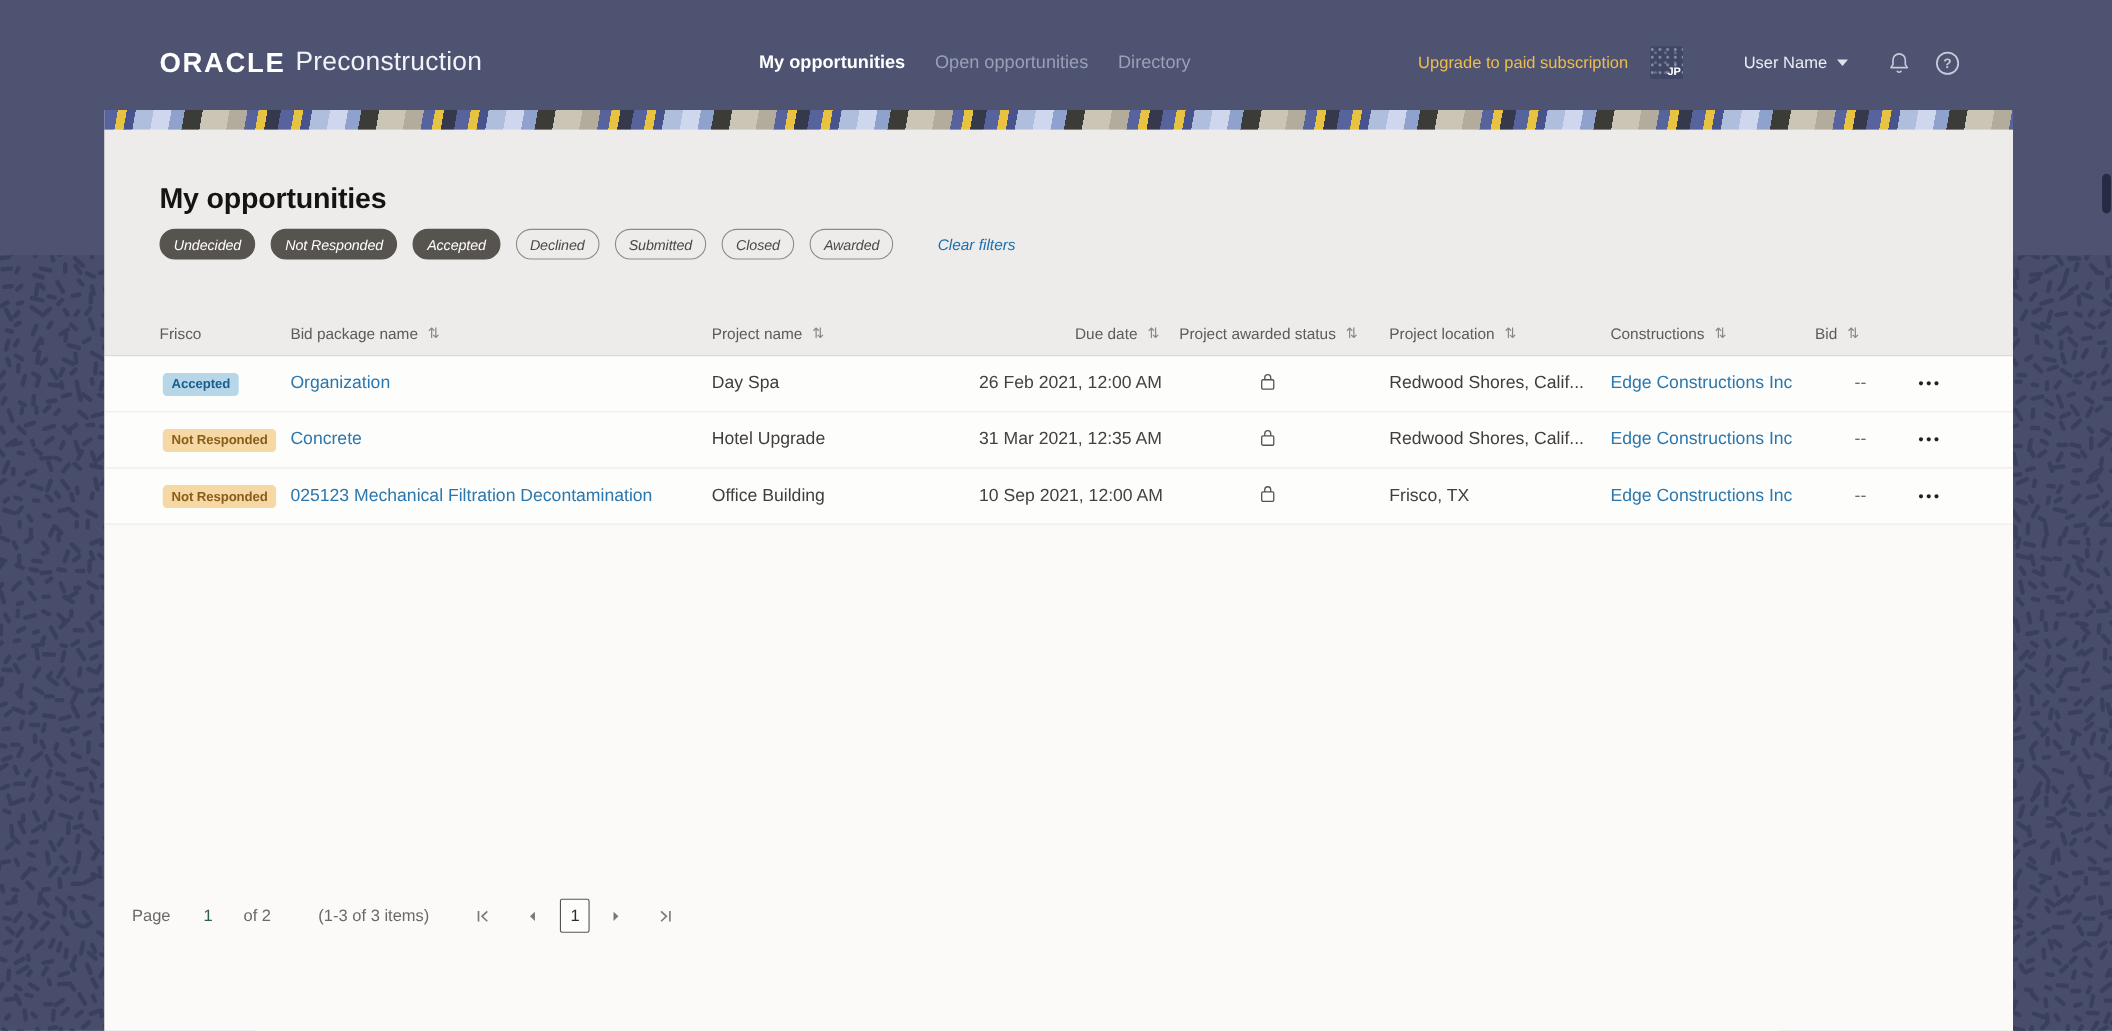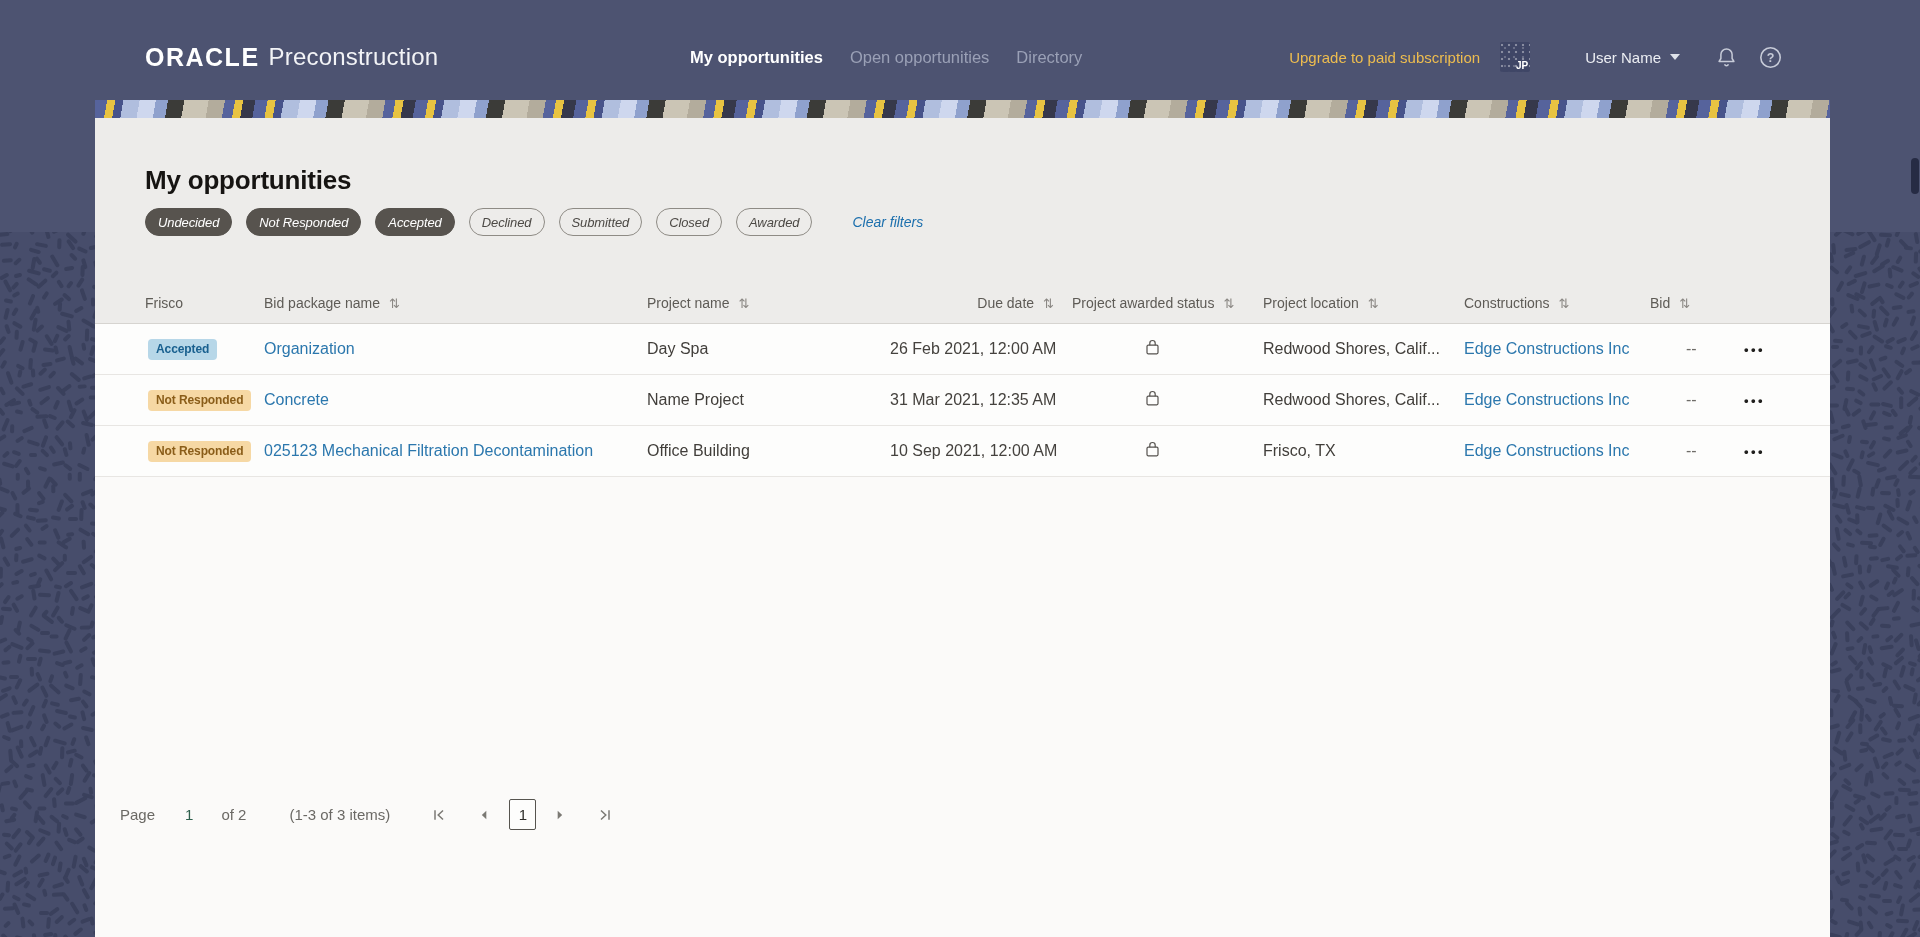--- a/index.html
+++ b/index.html
@@ -77,21 +77,21 @@
   .td.c-bid{padding-left:54px;color:#6e6c68;}
   .td.c-menu{padding-left:24px;}
   .cell-link{color:#2b77ad;text-decoration:none;cursor:pointer;}
   .badge{display:inline-block;padding:3px 8px 4px;border-radius:4px;font-size:12px;font-weight:700;margin-left:3px;letter-spacing:-0.1px;}
   .badge.accepted{background:#b7d7e8;color:#19608f;}
   .badge.warn{background:#f6d8a4;color:#8a5d19;}
   .menu-btn{background:none;border:none;padding:0;color:#201f1d;font-size:13px;letter-spacing:2.5px;font-weight:700;cursor:pointer;font-family:"Liberation Sans",sans-serif;}
 
   
   .bottom-block{flex:1;position:relative;background:#fbfaf9;}
-  .pagination{position:absolute;top:322px;left:0;display:flex;align-items:center;height:31px;color:#6b6965;font-size:15px;justify-content:flex-end;}
+  .pagination{position:absolute;top:340px;left:0;display:flex;align-items:center;height:31px;color:#6b6965;font-size:15px;justify-content:flex-end;}
   .pg-page{margin-left:25px;}
   .pg-cur{margin-left:30px;color:#2d5f4c;}
   .pg-of{margin-left:28px;}
   .pg-items{margin-left:43px;}
   .pg-first{margin-left:42px;}
   .pg-prev{margin-left:31px;}
   .pg-box{margin-left:18px;width:27px;height:31px;box-sizing:border-box;border:1px solid #56544f;border-radius:2px;
     display:flex;align-items:center;justify-content:center;color:#2e2d2a;background:#fdfdfc;cursor:pointer;font-size:15px;}
   .pg-next{margin-left:17px;}
   .pg-last{margin-left:31px;}
@@ -1053,21 +1053,21 @@
     </span>
     <span class="td c-loc">Redwood Shores, Calif...</span>
     <span class="td c-org"><a class="cell-link">Edge Constructions Inc</a></span>
     <span class="td c-bid">--</span>
     <span class="td c-menu"><button class="menu-btn">•••</button></span>
   </div>
 
   <div class="trow gridcols">
     <span class="td"><span class="badge warn">Not Responded</span></span>
     <span class="td"><a class="cell-link">Concrete</a></span>
-    <span class="td">Name Project</span>
+    <span class="td">Hotel Upgrade</span>
     <span class="td c-due">31 Mar 2021, 12:35 AM</span>
     <span class="td c-awd">
       <svg width="13" height="16" viewBox="0 0 13 16" fill="none" stroke="#55524e" stroke-width="1.2">
         <rect x="1" y="6.2" width="11" height="8.6" rx="1.2"></rect>
           <path d="M3.8 6.2 V4.2 a2.7 2.7 0 0 1 5.4 0 V6.2"></path>
       </svg>
     </span>
     <span class="td c-loc">Redwood Shores, Calif...</span>
     <span class="td c-org"><a class="cell-link">Edge Constructions Inc</a></span>
     <span class="td c-bid">--</span>

